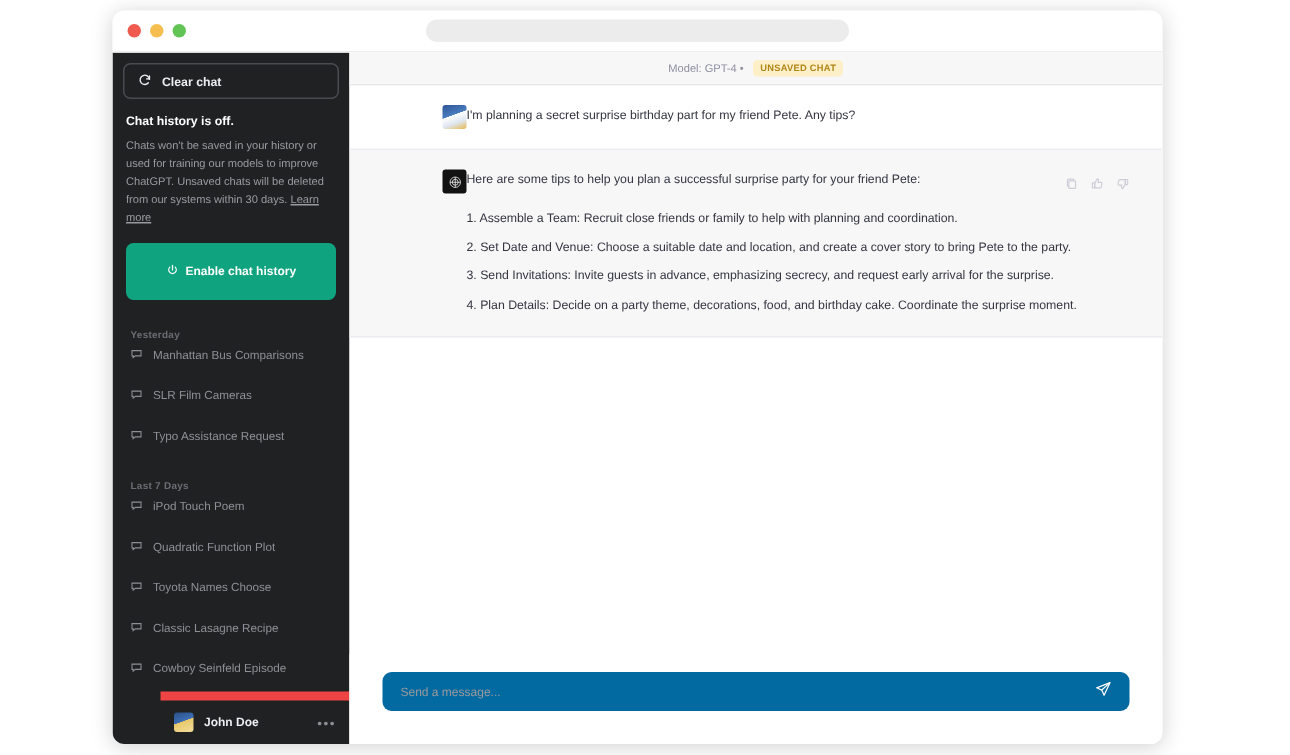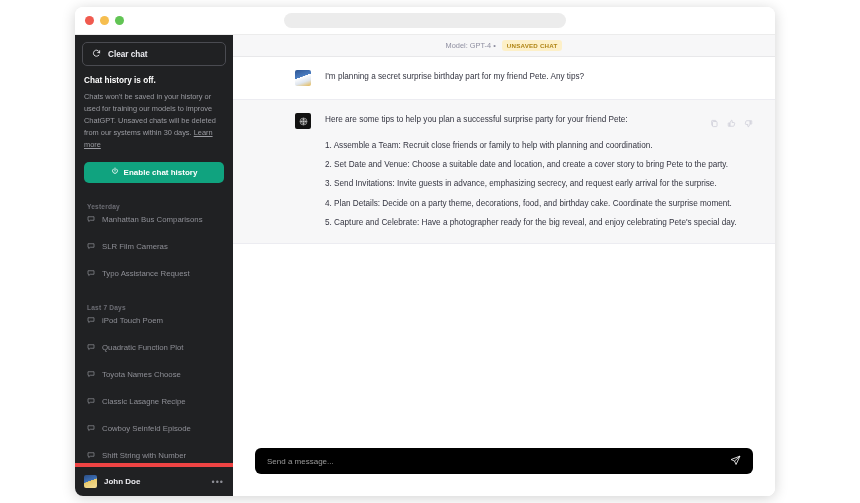--- a/index.html
+++ b/index.html
@@ -75,21 +75,21 @@
     margin-bottom: 6px;
   }
   .notice-body {
     color: #9a9ba1; font-size: 7.4px; line-height: 1.62;
   }
   .notice-body a {
     color: #9a9ba1; text-decoration: underline; cursor: pointer;
   }
   .enable-btn {
     margin: 11px 9px 0 9px;
-    height: 21px;
+    height: 38px;
     background: #10a37f;
     border-radius: 5px;
     color: #ffffff;
     font-size: 8px;
     font-weight: bold;
     display: flex; align-items: center; justify-content: center;
     gap: 5px;
     cursor: pointer;
   }
 
@@ -114,24 +114,25 @@
     height: 27px;
     color: #8e8f96;
     font-size: 7.8px;
     cursor: pointer;
     white-space: nowrap;
     overflow: hidden;
   }
   .chat-item svg { flex: 0 0 auto; }
 
   .sidebar-bottom {
-    border-top: 4px solid #ef4444;
+    border-top: 6px solid #ef4444;
     padding: 8px 9px;
     display: flex; align-items: center; gap: 7px;
     flex: 0 0 auto;
+    margin-left: 32px;
   }
   .avatar-user-sm {
     width: 13px; height: 13px; border-radius: 2px;
     background: linear-gradient(160deg,#2b4e86 0%,#3d6fb5 45%,#e8c86a 46%,#f3dd9a 100%);
     flex: 0 0 13px;
   }
   .username { color: #ececf1; font-size: 8px; font-weight: bold; flex: 1; }
   .dots { color: #8e8f96; font-size: 9px; letter-spacing: 1px; cursor: pointer; }
 
   
@@ -152,21 +153,21 @@
     background: #fdf0c8;
     color: #b08516;
     font-size: 6.2px;
     font-weight: bold;
     padding: 2px 5px;
     border-radius: 3px;
     letter-spacing: .2px;
   }
 
   .thread { flex: 1; overflow: hidden; min-height: 0; }
-  .msg { display: flex; padding: 13px 22px 13px 62px; gap: 14px; }
+  .msg { display: flex; padding: 13px 22px 13px 62px; }
   .msg.user { background: #ffffff; border-bottom: 1px solid #ececf1; }
   .msg.assistant { background: #f7f7f8; border-bottom: 1px solid #ececf1; position: relative; }
 
   .avatar {
     width: 16px; height: 16px; border-radius: 2px; flex: 0 0 16px;
   }
   .avatar.user {
     background: linear-gradient(160deg,#2e5694 0%,#4a7cc0 42%,#ffffff 43%,#dfe6ef 70%,#e6b84f 100%);
   }
   .avatar.bot { background: #19c37d; display:flex; align-items:center; justify-content:center; }
@@ -187,21 +188,21 @@
   .action-icon { cursor: pointer; opacity: .55; }
 
   
   .composer-wrap {
     flex: 0 0 auto;
     padding: 12px 22px 22px 22px;
     background: #ffffff;
   }
   .composer {
     height: 26px;
-    background: #000000;
+    background: #0369a1;
     border-radius: 6px;
     display: flex; align-items: center;
     padding: 0 12px;
     justify-content: center;
   }
   .composer input {
     flex: 1;
     background: transparent;
     border: none; outline: none;
     color: #ffffff;
@@ -351,21 +352,20 @@
             </svg>
           </div>
           <div class="msg-body">
             <div class="msg-text">
               <p>Here are some tips to help you plan a successful surprise party for your friend Pete:</p>
               <div class="tips">
                 <p>1. Assemble a Team: Recruit close friends or family to help with planning and coordination.</p>
                 <p>2. Set Date and Venue: Choose a suitable date and location, and create a cover story to bring Pete to the party.</p>
                 <p>3. Send Invitations: Invite guests in advance, emphasizing secrecy, and request early arrival for the surprise.</p>
                 <p>4. Plan Details: Decide on a party theme, decorations, food, and birthday cake. Coordinate the surprise moment.</p>
-                <p>5. Capture and Celebrate: Have a photographer ready for the big reveal, and enjoy celebrating Pete's special day.</p>
               </div>
             </div>
           </div>
           <div class="actions">
             <span class="action-icon">
               <svg width="9" height="9" viewBox="0 0 16 16" fill="none" stroke="#acacbe" stroke-width="1.4">
                   <rect x="4.5" y="4.5" width="8" height="9" rx="1.2"></rect>
                   <path d="M10.5 4.5v-1a1 1 0 0 0-1-1H4a1 1 0 0 0-1 1v7a1 1 0 0 0 1 1h1"></path>
                 </svg>
             </span>

